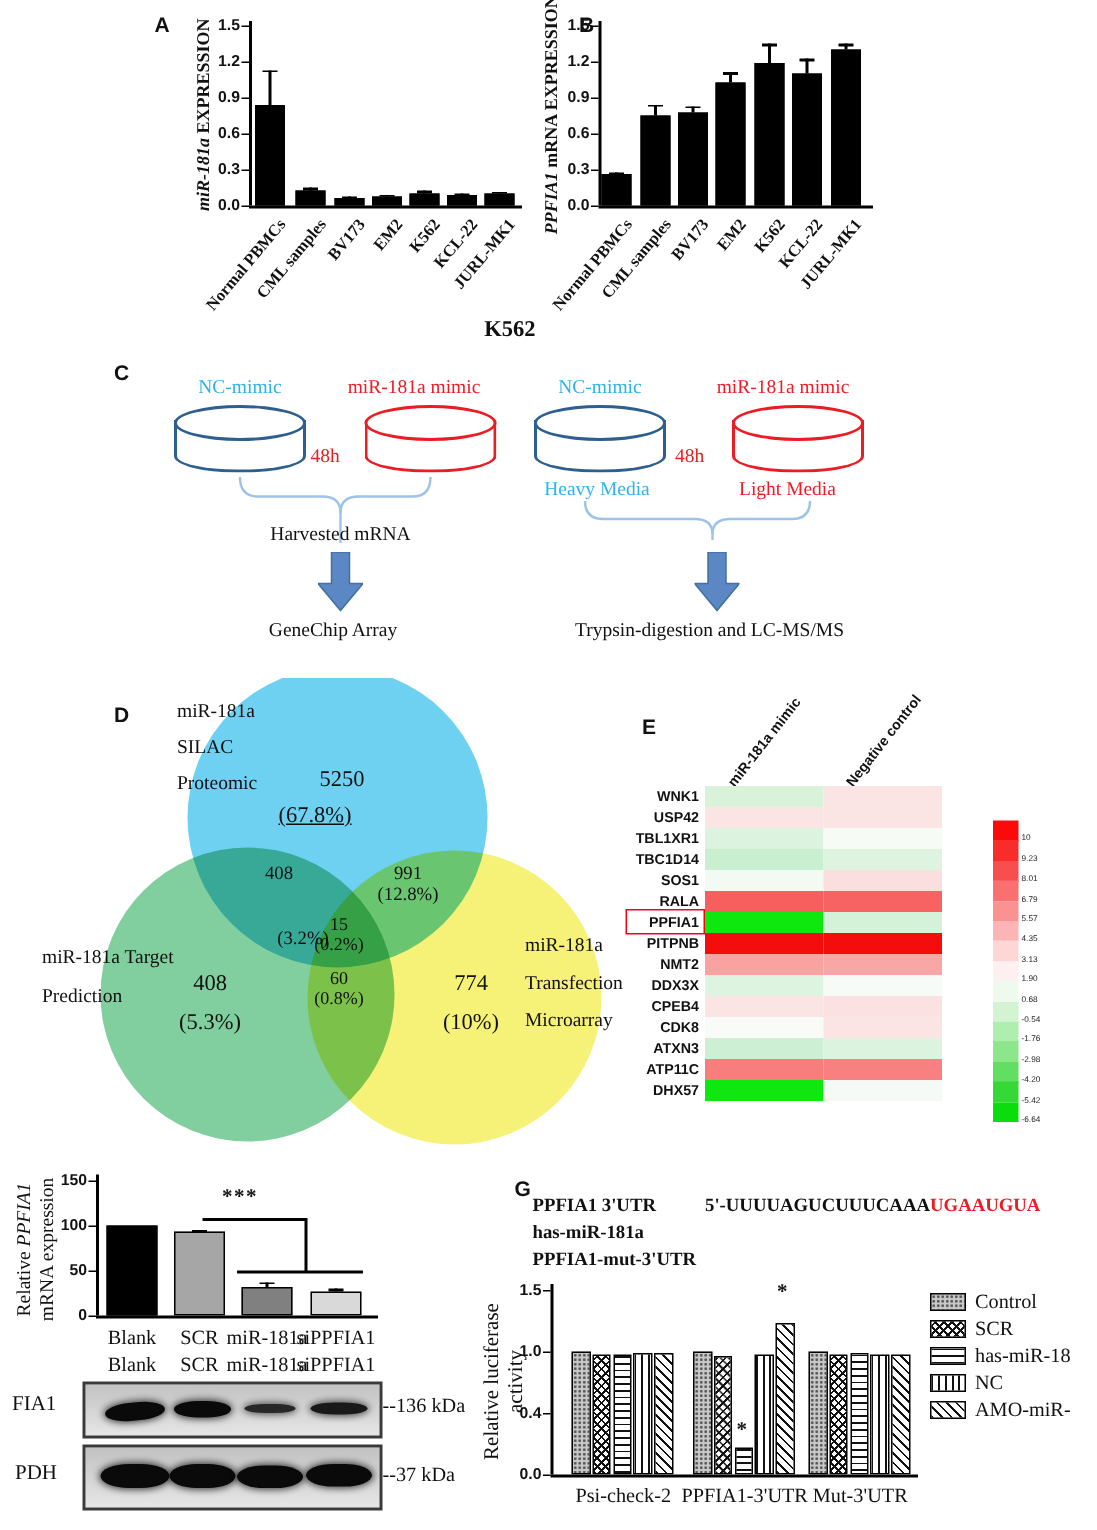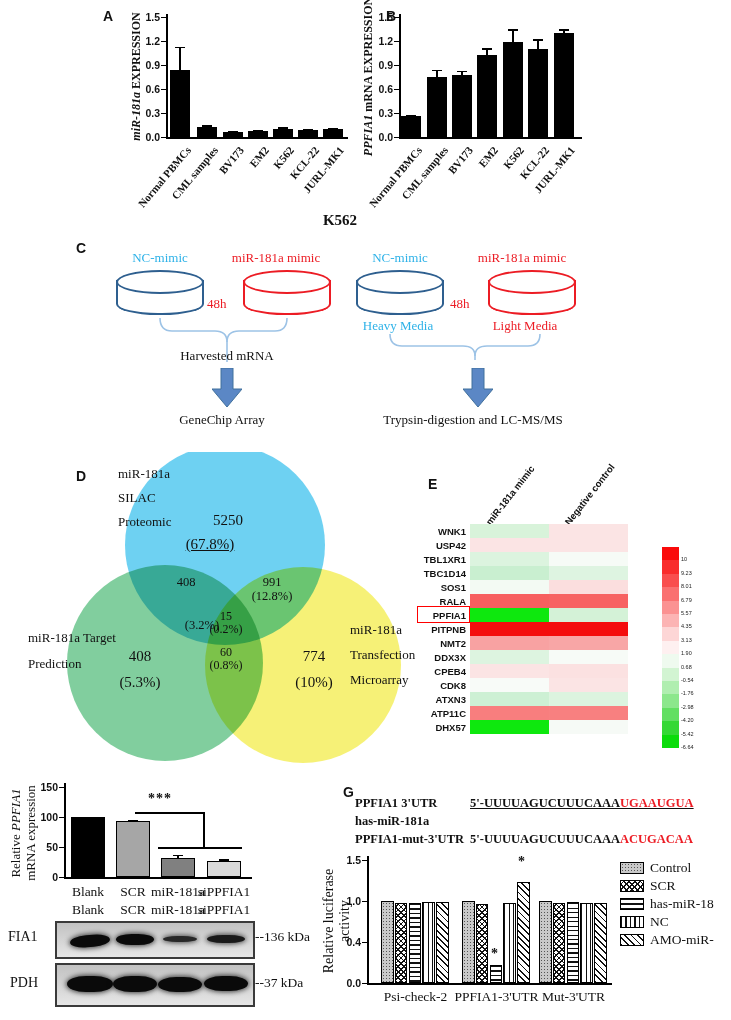--- a/index.html
+++ b/index.html
@@ -154,24 +154,23 @@
     <div class="band" style="left:56px;top:11px;width:44px;height:16px;"></div>
     <div class="band" style="left:101px;top:12px;width:44px;height:15px;"></div>
     <div class="band" style="left:147px;top:11px;width:44px;height:15px;"></div>
   </div>
   <div class="abs" style="left:8px;top:929px;font:14px 'Liberation Serif',serif;">FIA1</div>
   <div class="abs" style="left:10px;top:975px;font:14px 'Liberation Serif',serif;">PDH</div>
   <div class="abs" style="left:255px;top:929px;font:13.5px 'Liberation Serif',serif;">--136 kDa</div>
   <div class="abs" style="left:255px;top:975px;font:13.5px 'Liberation Serif',serif;">--37 kDa</div>
 
   <div class="abs" style="left:355px;top:796px;font:bold 12.5px 'Liberation Serif',serif;white-space:nowrap;">PPFIA1 3'UTR</div>
-  <div class="abs" style="left:470px;top:796px;font:bold 12.5px 'Liberation Serif',serif;white-space:nowrap;text-decoration:underline;"><span>5'-UUUUAGUCUUUCAAA</span><span class="red">UGAAUGUA</span></div>
+  <div class="abs" style="left:470px;top:796px;font:bold 12.5px 'Liberation Serif',serif;white-space:nowrap;"><span>5'-UUUUAGUCUUUCAAA</span><span class="red">UGAAUGUA</span></div>
   <div class="abs" style="left:355px;top:814px;font:bold 12.5px 'Liberation Serif',serif;white-space:nowrap;">has-miR-181a</div>
   <div class="abs" style="left:355px;top:832px;font:bold 12.5px 'Liberation Serif',serif;white-space:nowrap;">PPFIA1-mut-3'UTR</div>
-  <div class="abs" style="left:470px;top:832px;font:bold 12.5px 'Liberation Serif',serif;white-space:nowrap;"><span>5'-UUUUAGUCUUUCAAA</span><span class="red">ACUGACAA</span></div>
 
   <div class="abs ctr" style="left:272px;top:905px;width:130px;transform:rotate(-90deg);font:14px 'Liberation Serif',serif;line-height:16px;">
     <span>Relative luciferase</span><br>
     <span>activity</span>
   </div>
 
   <div class="abs" style="left:491px;top:946px;font:bold 14px 'Liberation Serif',serif;">*</div>
   <div class="abs" style="left:518px;top:854px;font:bold 14px 'Liberation Serif',serif;">*</div>
 
 <div style="position: absolute; left: 166px; top: 14px; width: 1.5px; height: 123px; background: rgb(0, 0, 0);"></div>

